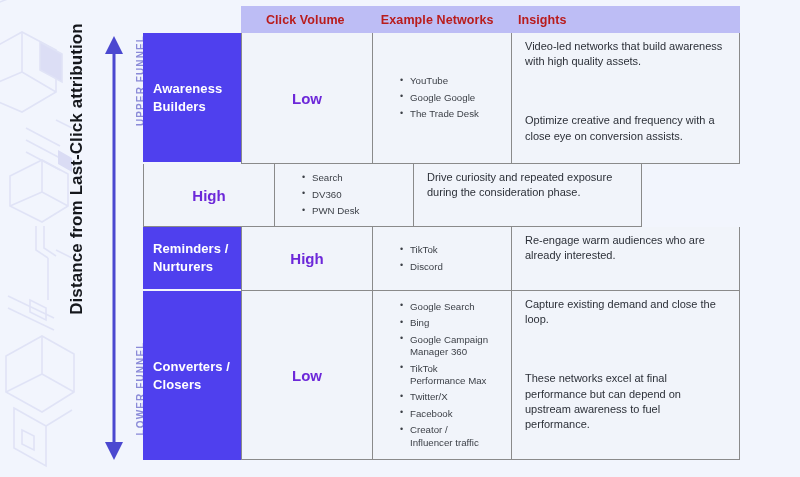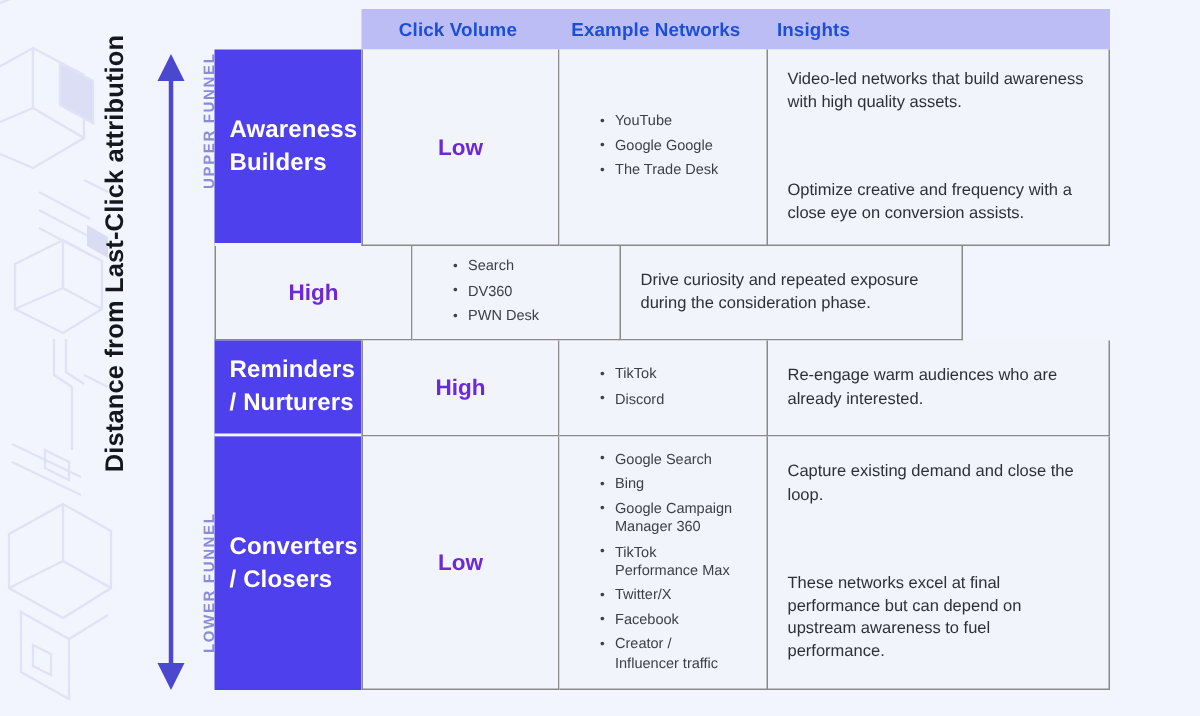--- a/index.html
+++ b/index.html
@@ -87,38 +87,38 @@
   .thead {
     display: flex;
     height: 27px;
     background: #bdbdf5;
     margin-left: 98px;
     width: 499px;
   }
   .th {
     font-size: 12.5px;
     font-weight: bold;
-    color: #1d4ed8;
+    color: #b91c1c;
     display: flex;
     align-items: center;
     letter-spacing: 0.1px;
   }
   .th-click   { width: 132px; justify-content: center; }
   .th-net     { width: 139px; justify-content: center; }
   .th-ins     { width: 228px; justify-content: flex-start; padding-left: 13px; }
 
   .trow {
     display: flex;
     position: relative;
   }
   .cell-stage {
     width: 98px;
     background: #4f40ee;
     color: #ffffff;
-    font-size: 16px;
+    font-size: 13px;
     font-weight: bold;
     line-height: 1.35;
     display: flex;
     align-items: center;
     padding-left: 10px;
     box-sizing: border-box;
     letter-spacing: 0.1px;
     border-bottom: 2px solid #f2f5fd;
   }
   .trow:last-child .cell-stage { border-bottom: none; }
@@ -147,21 +147,20 @@
     padding: 6px 6px 6px 10px;
   }
   .cell-ins {
     width: 228px;
     background: #f1f4fa;
     box-sizing: border-box;
     border-right: 1px solid #8a8a8a;
     border-bottom: 1px solid #8a8a8a;
     display: flex;
     flex-direction: column;
-    justify-content: center;
     padding: 6px 12px 6px 13px;
     gap: 32px;
   }
   .trow:first-child .cell-vol,
   .trow:first-child .cell-net,
   .trow:first-child .cell-ins {
     border-top: 1px solid #8a8a8a;
   }
   .trow .cell-vol { border-left: 1px solid #8a8a8a; }
 

